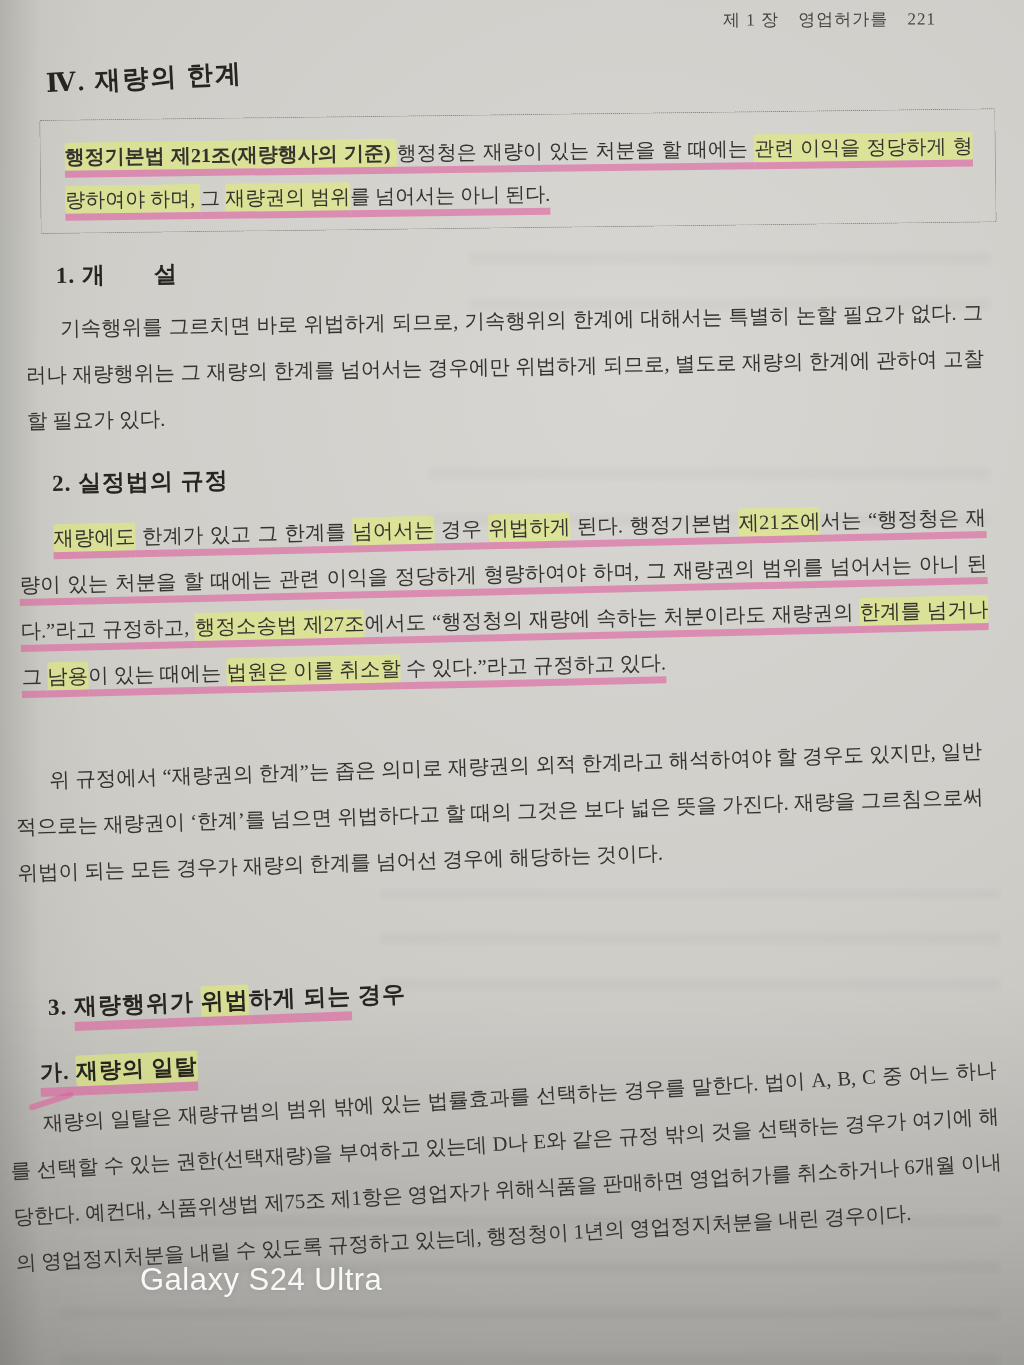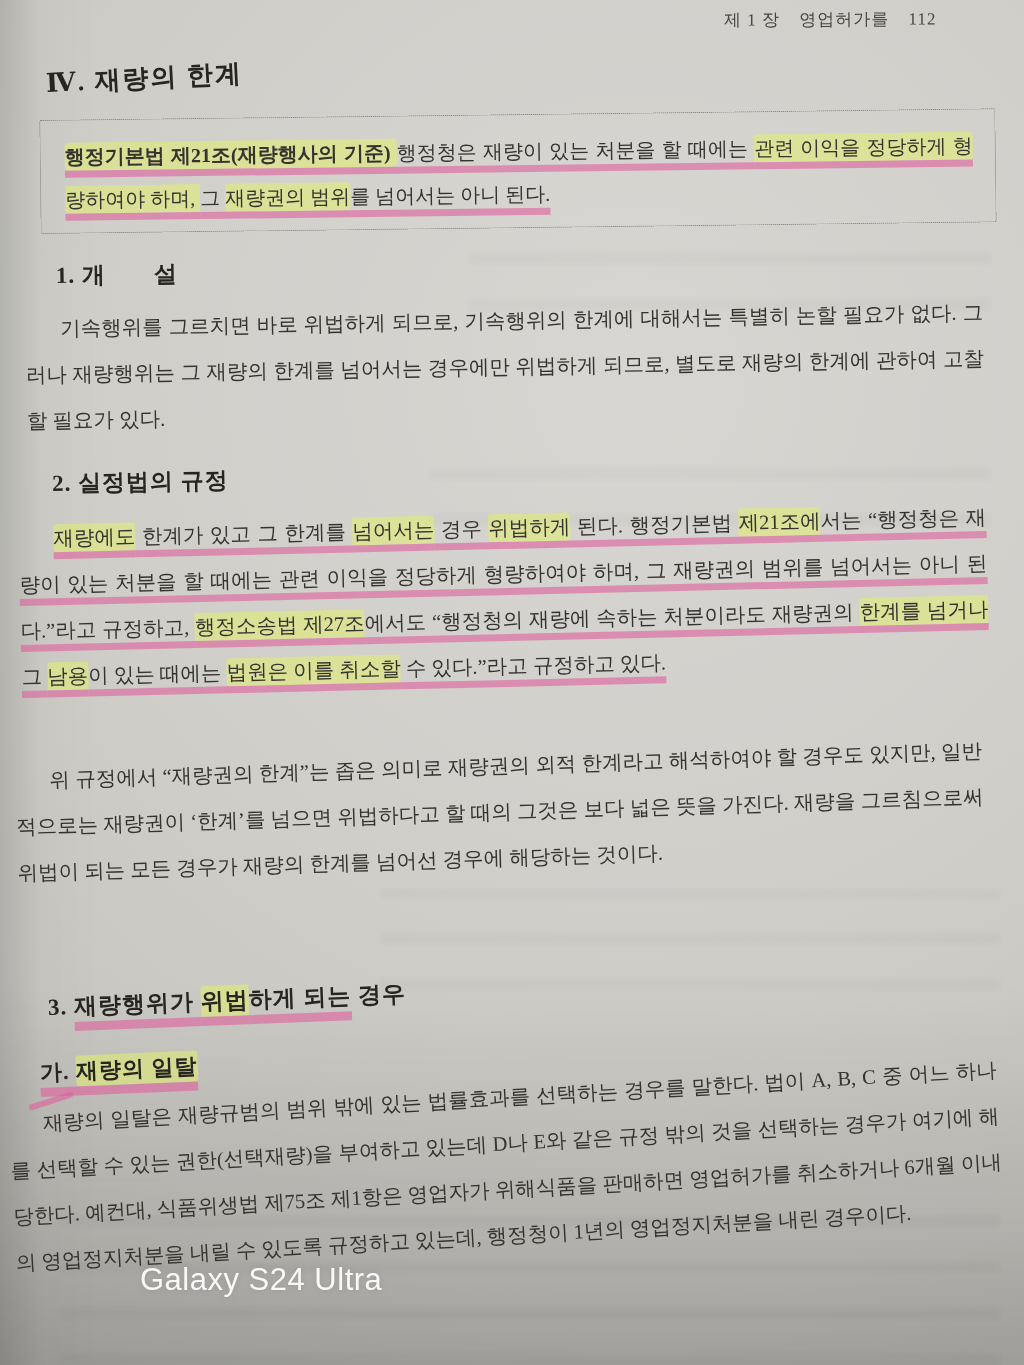--- a/index.html
+++ b/index.html
@@ -51,21 +51,21 @@
 
   <div class="ghost g-lines" style="left:470px;top:240px;width:520px;height:70px;"></div>
   <div class="ghost g-lines" style="left:430px;top:455px;width:560px;height:70px;"></div>
   <div class="ghost g-lines" style="left:380px;top:890px;width:620px;height:100px;"></div>
   <div class="ghost g-lines" style="left:60px;top:1180px;width:940px;height:185px;opacity:0.7;"></div>
   <div class="stray-mark" style="left:28px;top:1098px;width:46px;height:6px;transform:rotate(-18deg);"></div>
 
   <div class="blk pg-header" style="right:88px;top:8px;transform:rotate(-0.3deg);">
     <span>제 1 장</span>
     <span>영업허가를</span>
-    <span>112</span>
+    <span>221</span>
   </div>
 
   <div class="blk h1" style="left:46px;top:66px;transform:rotate(-3deg);transform-origin:left center;">Ⅳ. 재량의 한계</div>
 
   <div class="blk statute-box" style="left:40px;top:120px;transform:rotate(-0.7deg);transform-origin:left center;">
     <span><span class="hl ul b">행정기본법 제21조(재량행사의 기준) </span><span class="ul">행정청은 재량이 있는 처분을 할 때에는 </span><span class="hl ul">관련 이익을 정당하게 형량하여야 하며, </span><span class="ul">그 </span><span class="hl ul">재량권의 범위</span><span class="ul">를 넘어서는 아니 된다.</span></span>
   </div>
 
   <div class="blk sec-title" style="left:56px;top:260px;transform:rotate(-0.8deg);transform-origin:left center;white-space:pre;">1. 개　　설</div>
   <div class="blk para" style="left:26px;top:306px;width:958px;transform:rotate(-1deg);transform-origin:left center;">

